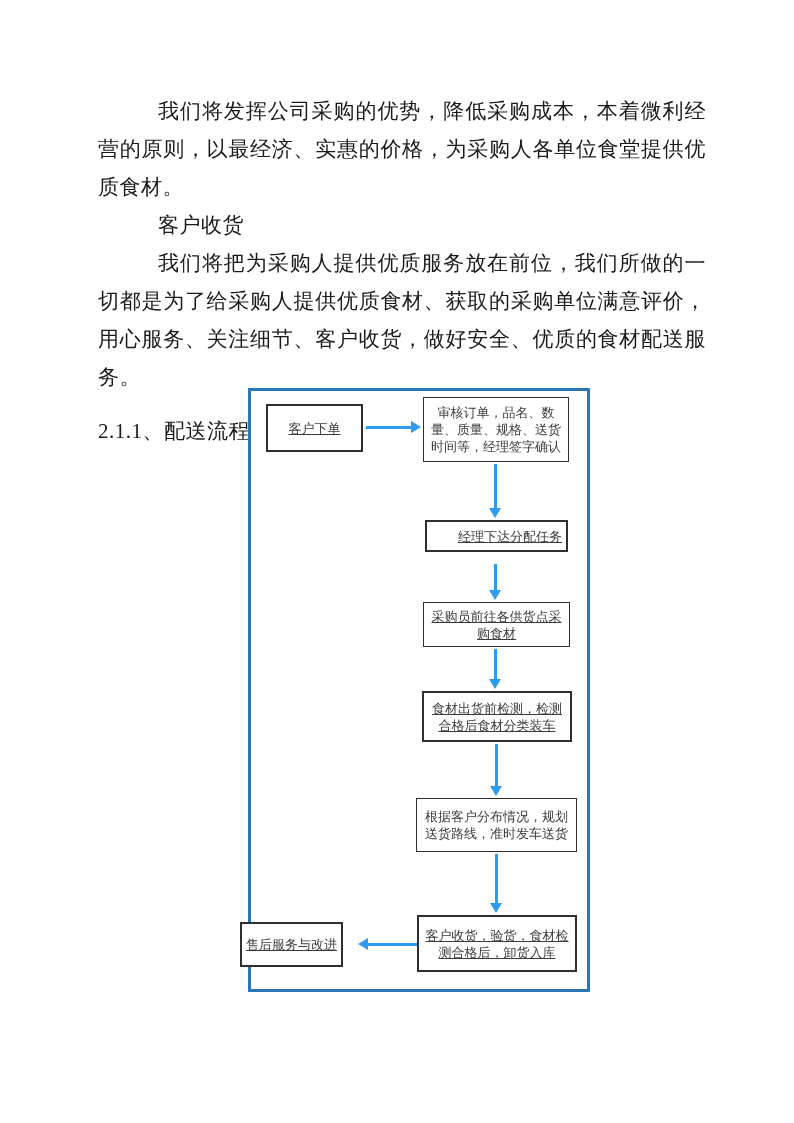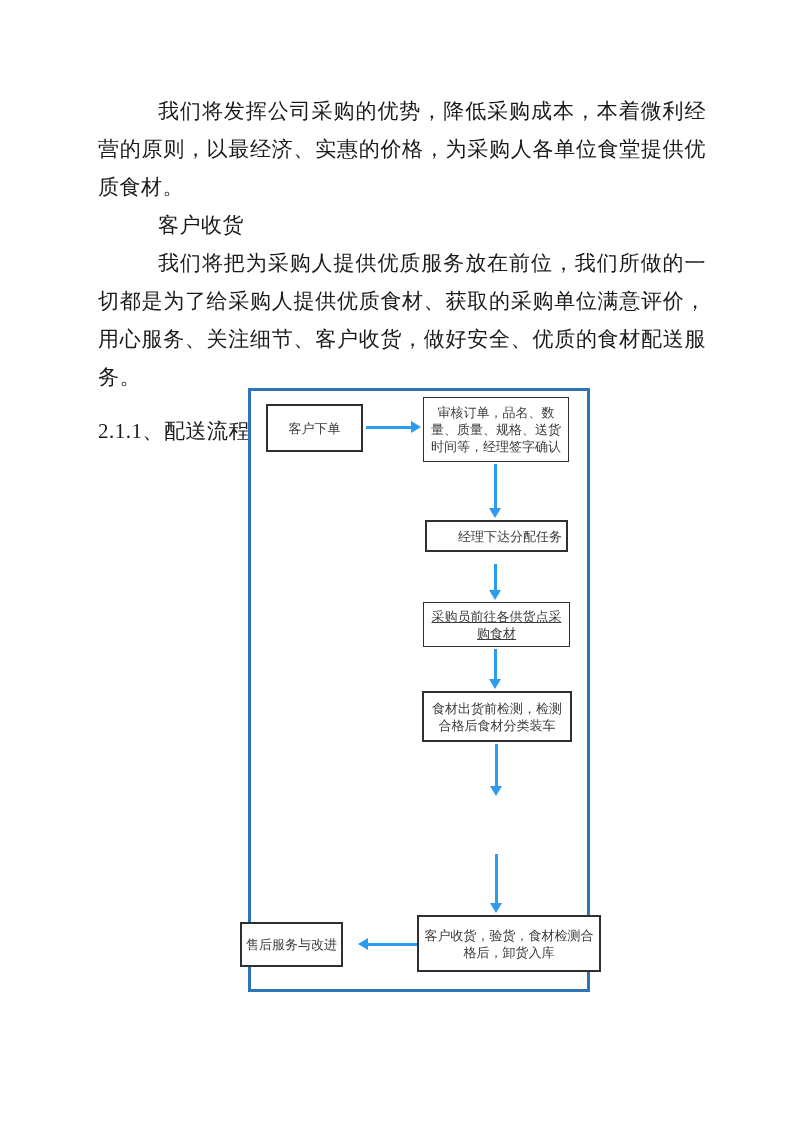--- a/index.html
+++ b/index.html
@@ -53,21 +53,21 @@
     background: #ffffff;
     color: #3c3c3c;
     font-size: 13px;
     line-height: 17px;
     text-align: center;
     display: flex;
     align-items: center;
     justify-content: center;
     padding: 2px 4px;
   }
-  .flow-box.thick { border: 2px solid #2f2f2f; }
+  .flow-box.thick { border: 2px solid #2f2f2f; text-decoration: underline; }
   .flow-box.thin  { border: 1px solid #2f2f2f; }
   
   .arrow-down {
     position: absolute;
     width: 3px;
     background: #2D9BF0;
   }
   .arrow-down::after {
     content: '';
     position: absolute;
@@ -133,22 +133,25 @@
   </div>
 
   <div class="flow-box thin" style="left:423px; top:602px; width:147px; height:45px;text-decoration:underline;">
     <span>采购员前往各供货点采购食材</span>
   </div>
 
   <div class="flow-box thick" style="left:422px; top:691px; width:150px; height:51px;">
     <span>食材出货前检测，检测合格后食材分类装车</span>
   </div>
 
+  <div class="flow-box thin" style="left:416px; top:798px; width:161px; height:54px;">
+    <span>根据客户分布情况，规划送货路线，准时发车送货</span>
+  </div>
 
-  <div class="flow-box thick" style="left:417px; top:915px; width:184px; height:57px;">
+  <div class="flow-box thick" style="left:417px; top:915px; width:160px; height:57px;">
     <span>客户收货，验货，食材检测合格后，卸货入库</span>
   </div>
 
   <div class="flow-box thick" style="left:240px; top:922px; width:103px; height:45px;">
     <span>售后服务与改进</span>
   </div>
 
   <div class="arrow-right" style="left:366px; top:426px; width:46px;"></div>
   <div class="arrow-down" style="left:494px; top:464px; height:45px;"></div>
   <div class="arrow-down" style="left:494px; top:564px; height:27px;"></div>

